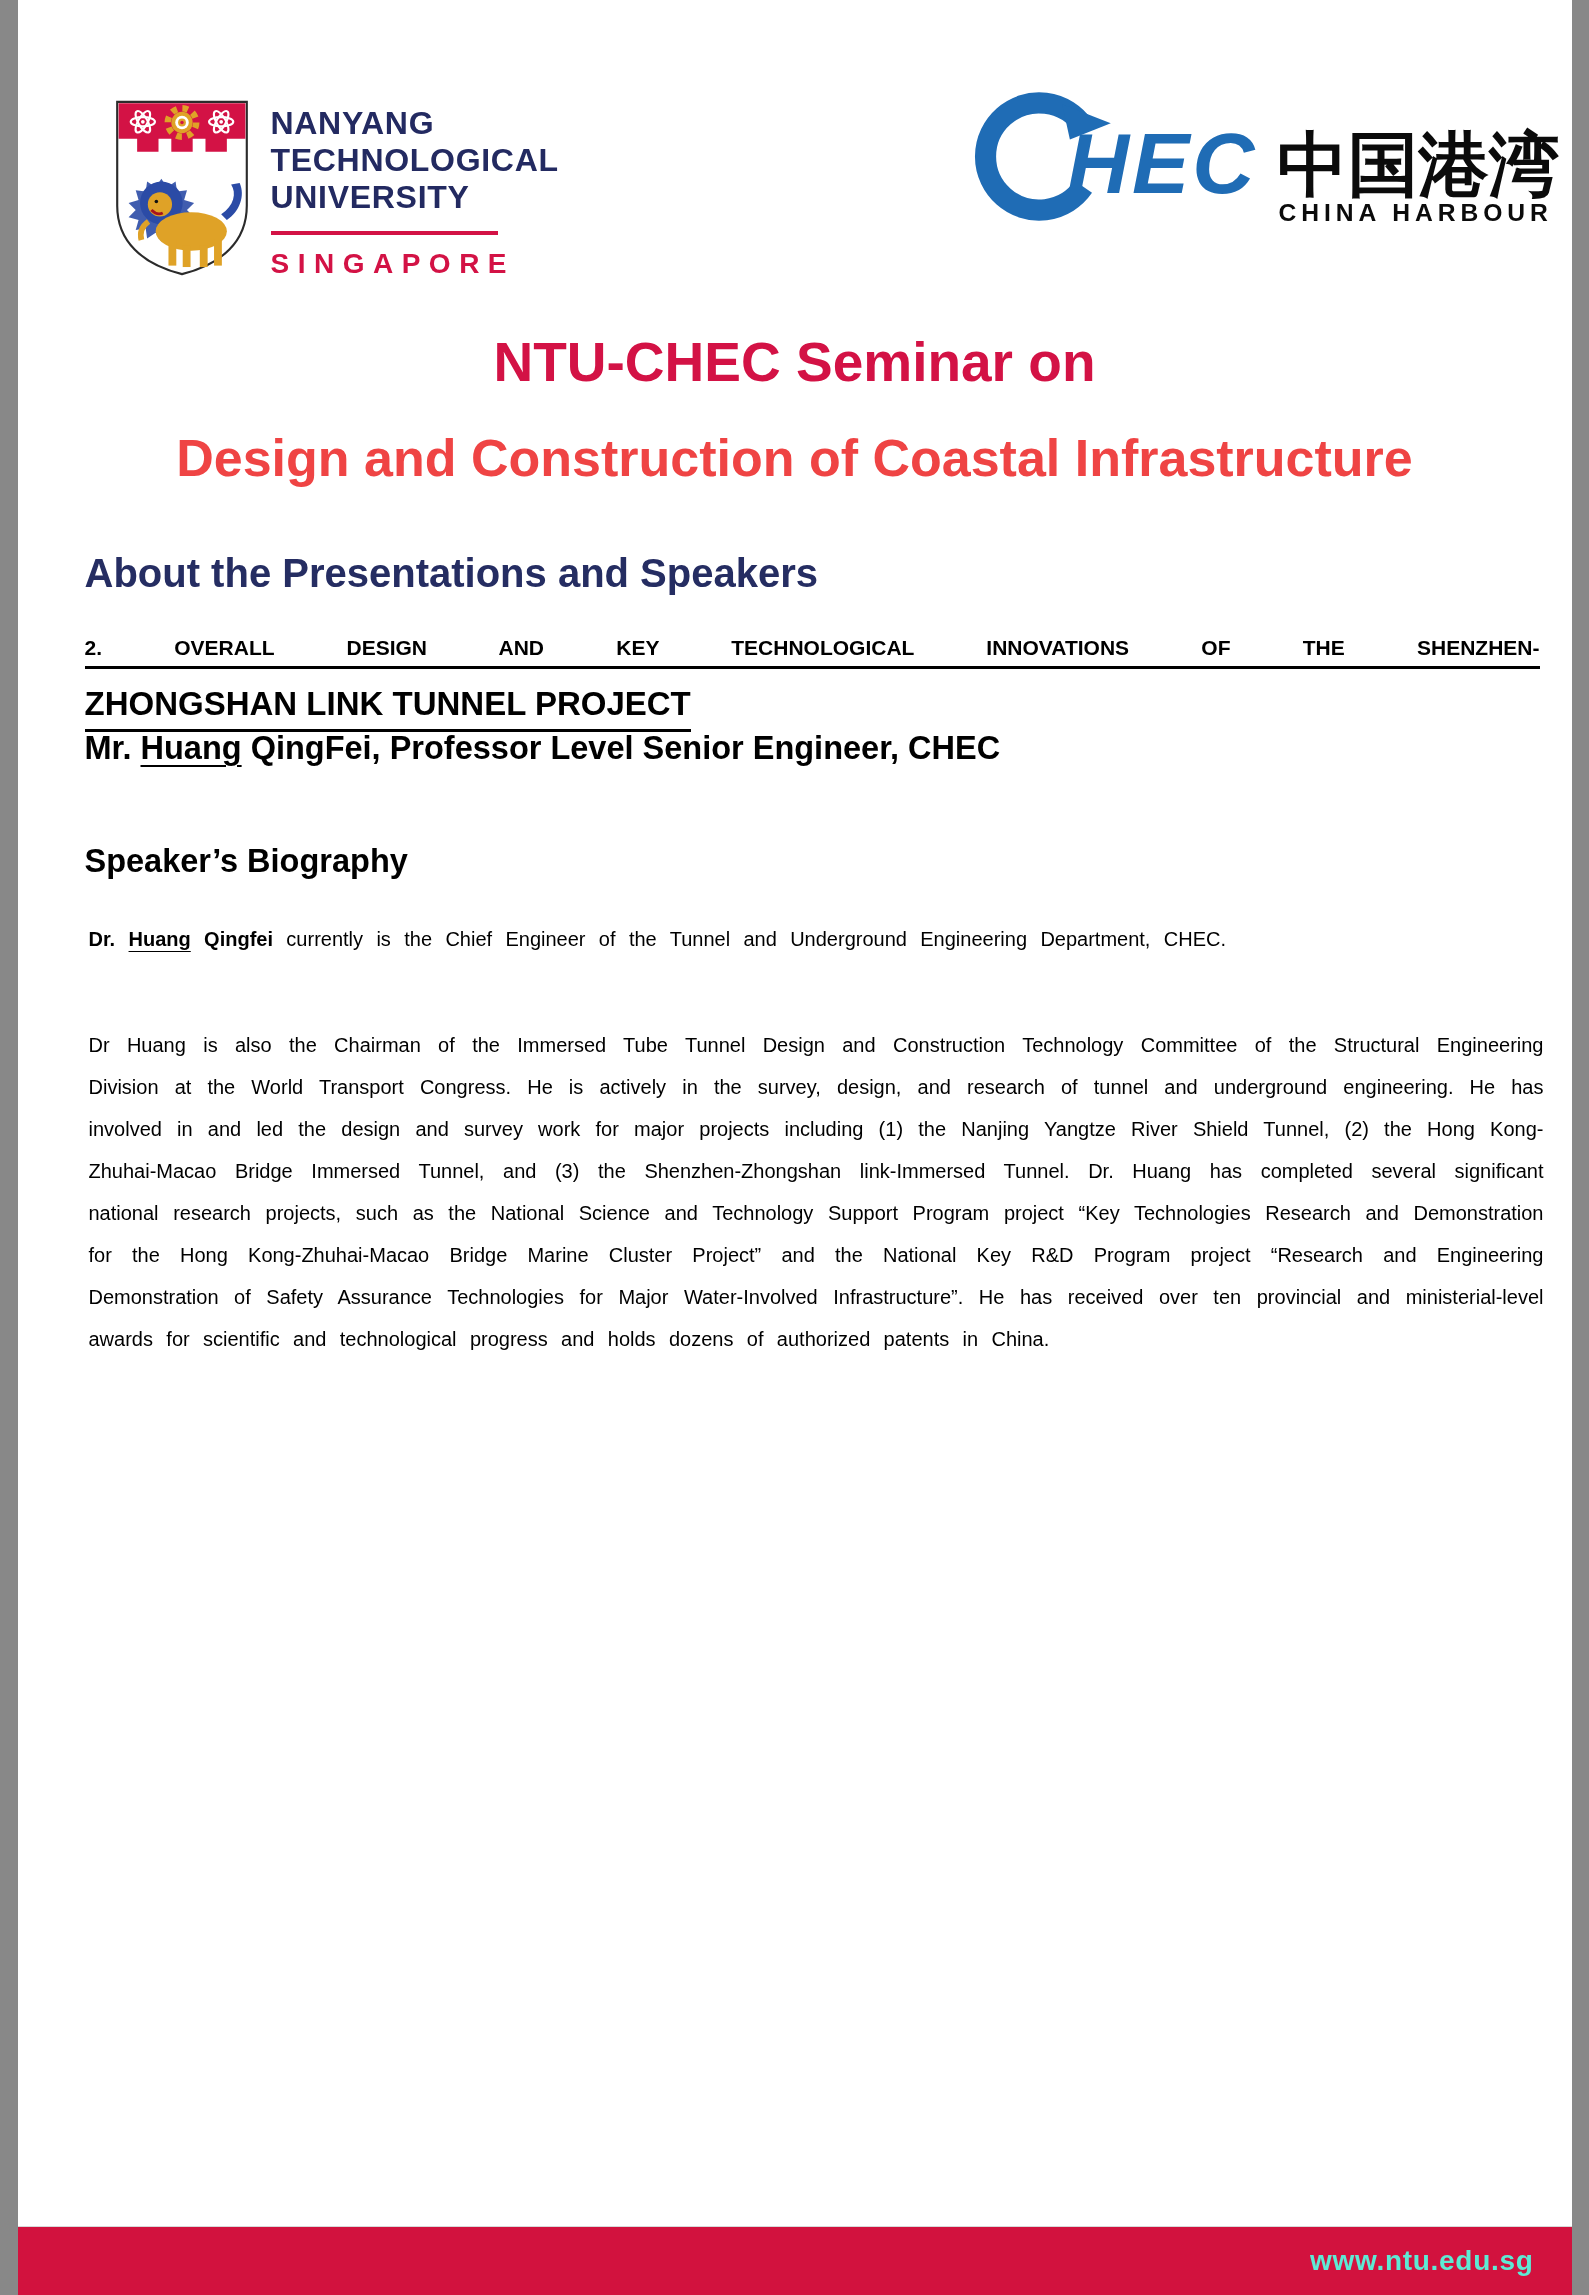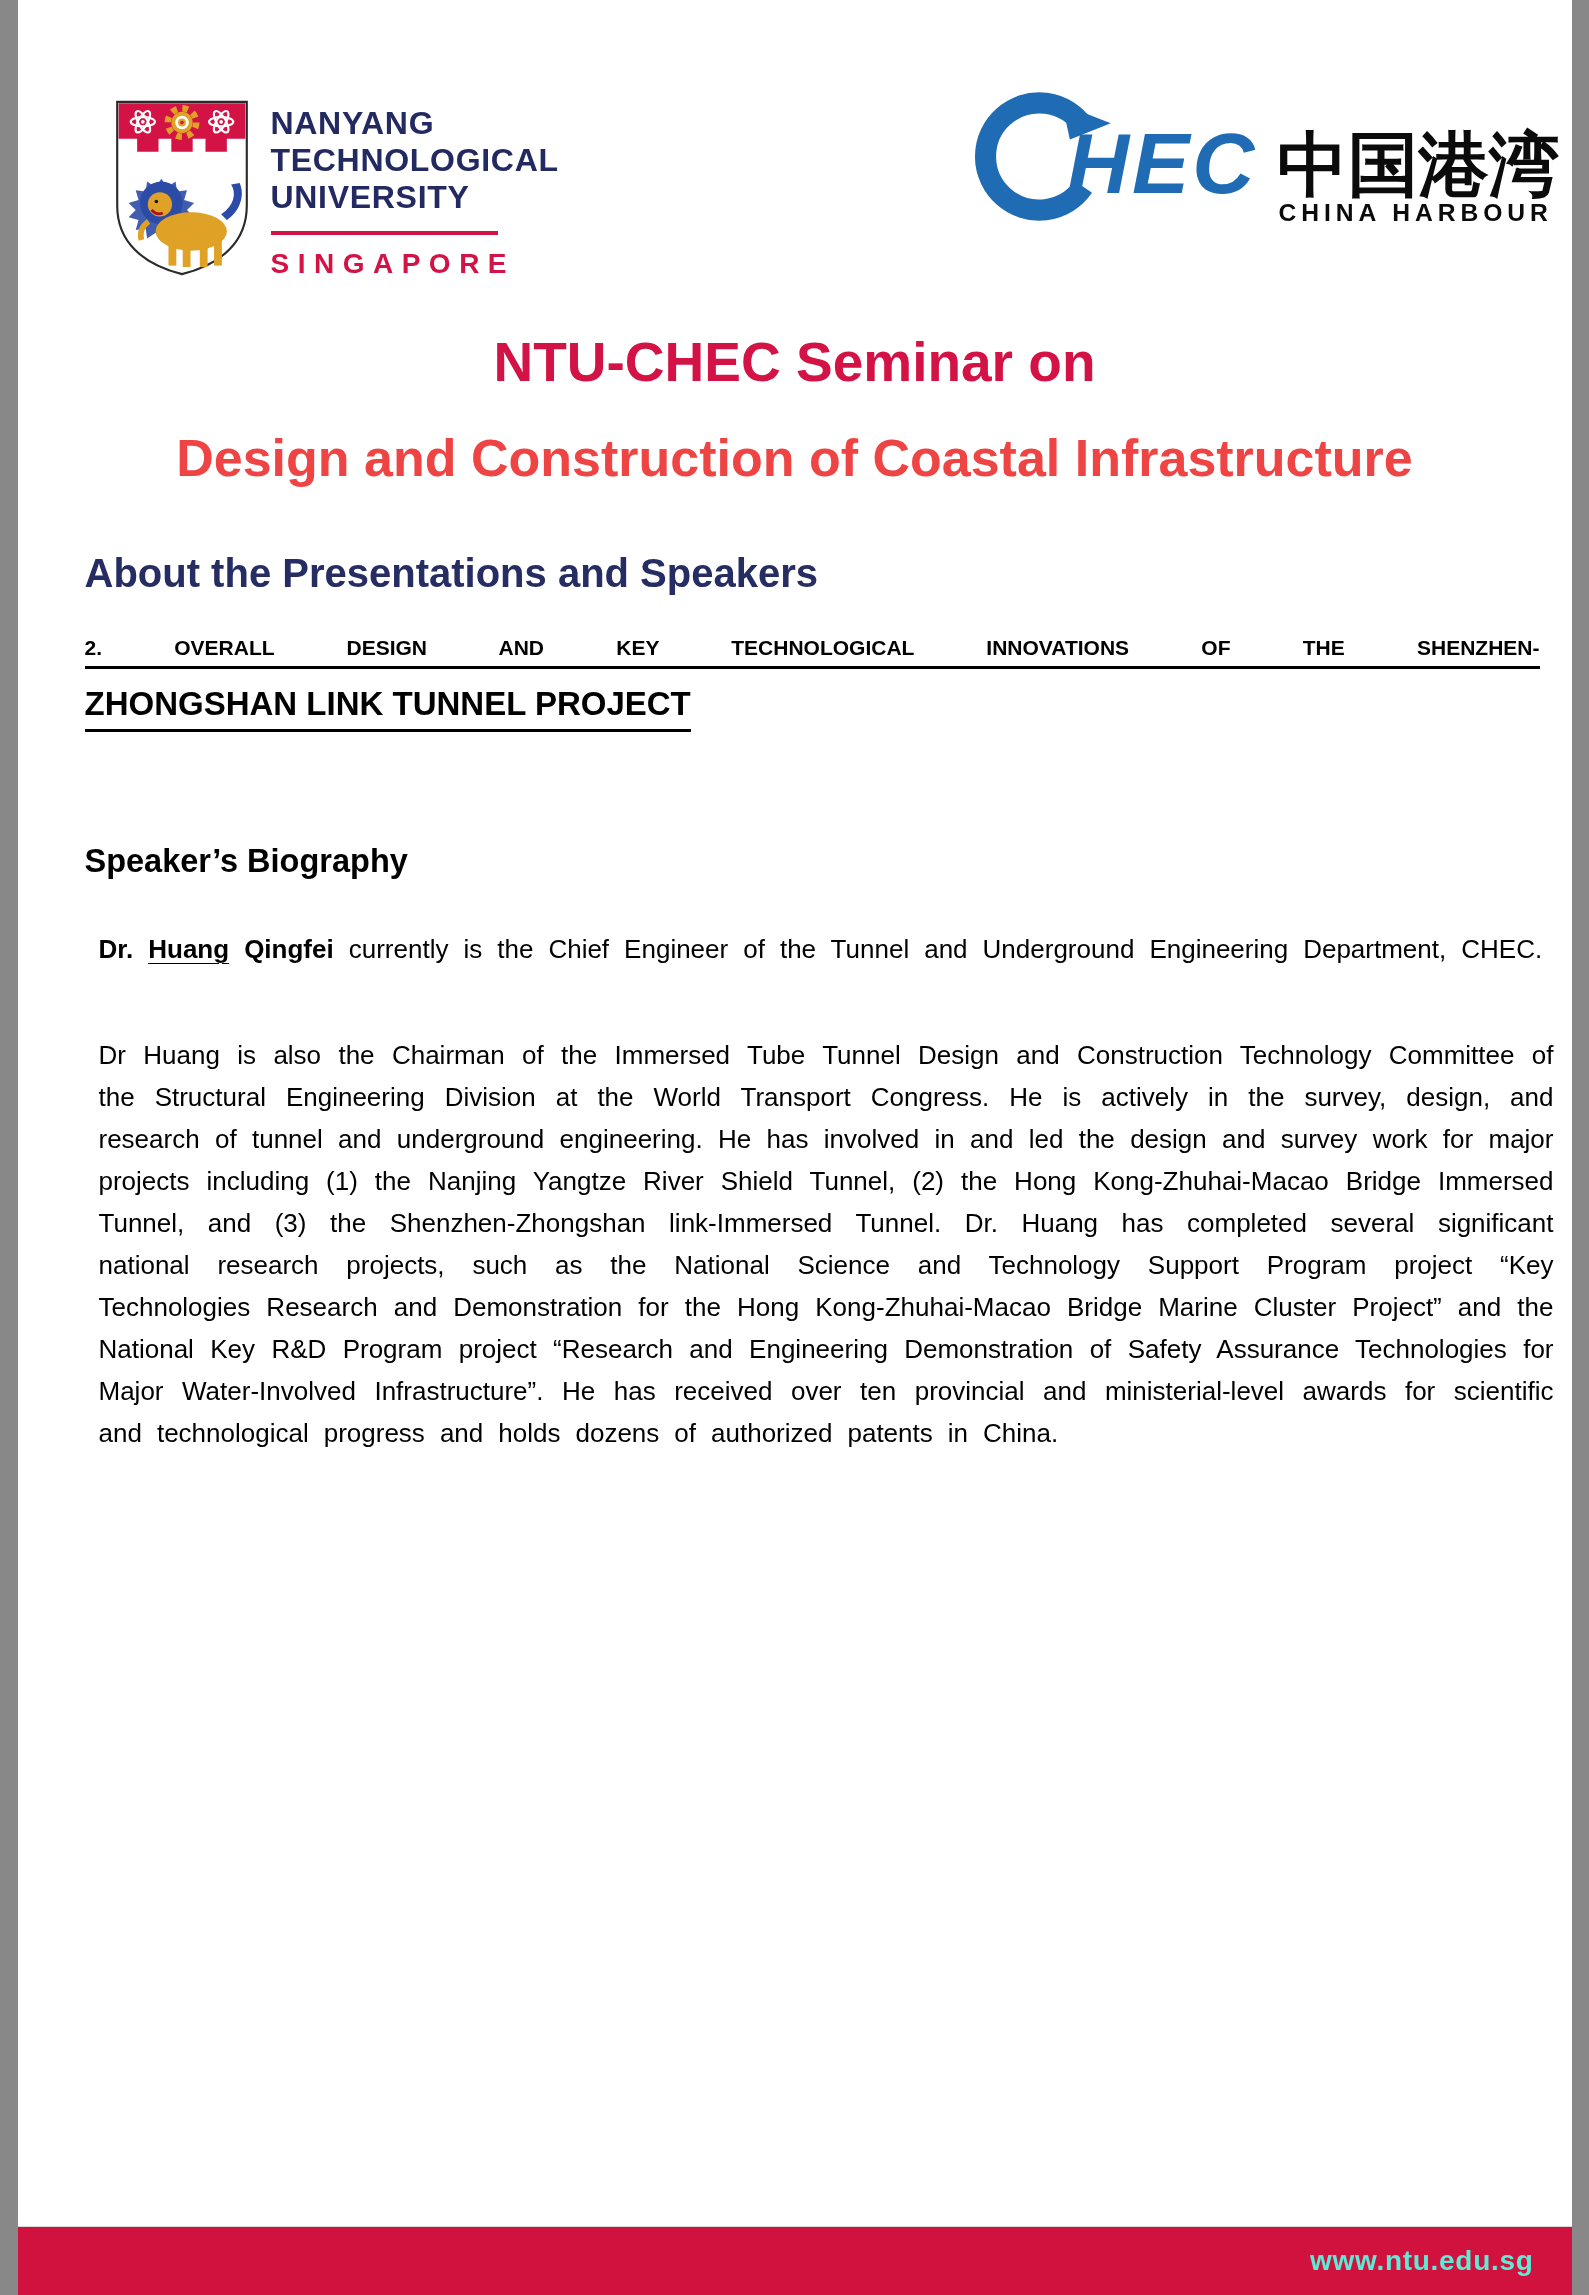--- a/index.html
+++ b/index.html
@@ -33,22 +33,22 @@
               border-bottom:3.5px solid #000;padding-bottom:5.7px;}
   .talk-line2{top:685px;left:67px;font-size:33px;font-weight:bold;
               border-bottom:3.5px solid #000;padding-bottom:5.7px;display:inline-block;}
   .mr-line{top:730px;left:67px;font-size:32.5px;font-weight:bold;}
   .u-med{text-decoration:underline;text-decoration-thickness:2.1px;text-underline-offset:6.4px;}
   .u-thin{text-decoration:underline;text-decoration-thickness:1.4px;text-underline-offset:5px;}
 
   .bio-heading{top:843px;left:67px;font-size:32.5px;font-weight:bold;}
 
   
-  .body-par{left:67px;width:1455px;font-size:26px;line-height:42px;
-            text-align:justify;word-spacing:7.8px;margin:14px;}
+  .body-par{left:67px;width:1455px;font-size:20px;line-height:42px;
+            text-align:justify;word-spacing:7.8px;margin:4px;}
   .para1{top:914px;}
   .para2{top:1020px;}
 
   
   .footer{top:2226px;left:0;width:1589px;height:69px;background:#D2123E;
           border-top:1.4px solid #d8d8d8;box-sizing:border-box;
           display:flex;align-items:center;justify-content:flex-end;padding-right:73px;}
   .footer-url{color:#5eead4;font-size:28px;font-weight:bold;letter-spacing:0.7px;}
 </style>
 </head>
@@ -121,20 +121,21 @@
   </div>
 
   <div class="abs title1">NTU-CHEC Seminar on</div>
   <div class="abs title2">Design and Construction of Coastal Infrastructure</div>
 
   <div class="abs about-heading">About the Presentations and Speakers</div>
 
   <div class="abs talk-line1">2. OVERALL DESIGN AND KEY TECHNOLOGICAL INNOVATIONS OF THE SHENZHEN-</div>
   <div class="abs talk-line2">ZHONGSHAN LINK TUNNEL PROJECT</div>
 
+  <div class="abs mr-line"><span>Mr. </span><span class="u-med">Huang</span><span> QingFei, Professor Level Senior Engineer, CHEC</span></div>
 
   <div class="abs bio-heading">Speaker’s Biography</div>
 
   <p class="abs body-par para1"><b><span>Dr. </span><span class="u-thin">Huang</span><span> Qingfei</span></b><span> currently is the Chief Engineer of the Tunnel and Underground Engineering Department, CHEC.</span></p>
 
   <p class="abs body-par para2">Dr Huang is also the Chairman of the Immersed Tube Tunnel Design and Construction Technology Committee of the Structural Engineering Division at the World Transport Congress. He is actively in the survey, design, and research of tunnel and underground engineering. He has involved in and led the design and survey work for major projects including (1) the Nanjing Yangtze River Shield Tunnel, (2) the Hong Kong-Zhuhai-Macao Bridge Immersed Tunnel, and (3) the Shenzhen-Zhongshan link-Immersed Tunnel. Dr. Huang has completed several significant national research projects, such as the National Science and Technology Support Program project “Key Technologies Research and Demonstration for the Hong Kong-Zhuhai-Macao Bridge Marine Cluster Project” and the National Key R&amp;D Program project “Research and Engineering Demonstration of Safety Assurance Technologies for Major Water-Involved Infrastructure”. He has received over ten provincial and ministerial-level awards for scientific and technological progress and holds dozens of authorized patents in China.</p>
 
   <footer class="abs footer">
     <span class="footer-url">www.ntu.edu.sg</span>
   </footer>

